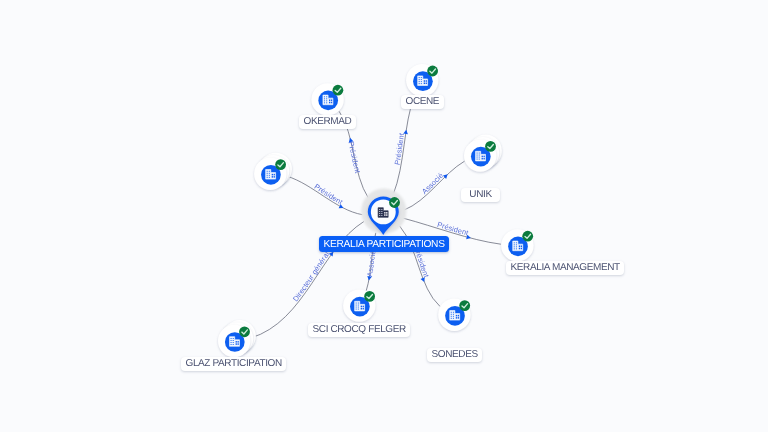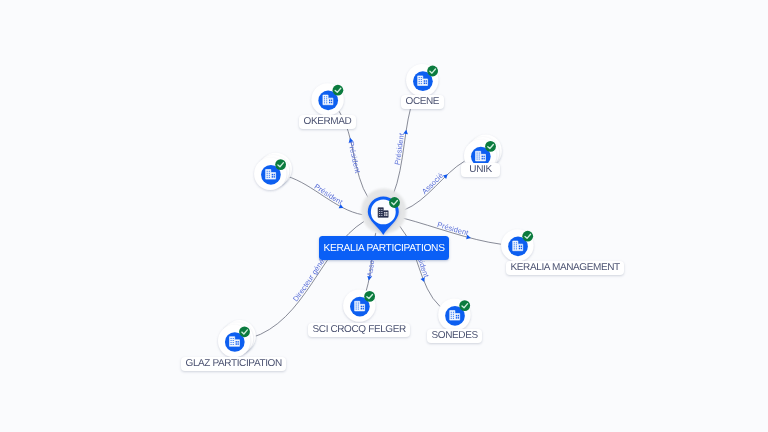--- a/index.html
+++ b/index.html
@@ -295,31 +295,31 @@
           <path d="M391.80,202.82 L393.85,204.66 L397.36,200.56" fill="none" stroke="#cfeedc" stroke-width="1.35" stroke-linecap="round" stroke-linejoin="round"></path>
         </g>
       </g>
     </svg>
 <div class="nlabel" style="top: 115.2px; height: 13.6px; left: 298.9px; justify-content: flex-end;">
       <span>OKERMAD</span>
     </div>
     <div class="nlabel" style="top: 94.7px; height: 13.6px; left: 400.8px;">
       <span>OCENE</span>
     </div>
-    <div class="nlabel" style="top: 163px; height: 13.6px; left: 460.7px;">
+    <div class="nlabel" style="top: 188px; height: 13.6px; left: 460.7px;">
       <span>UNIK</span>
     </div>
     <div class="nlabel" style="top: 260.5px; height: 13.6px; left: 457.7px; margin-left: 48px;">
       <span>KERALIA MANAGEMENT</span>
     </div>
-    <div class="nlabel" style="top: 329px; height: 13.6px; left: 426.55px;">
+    <div class="nlabel" style="top: 348px; height: 13.6px; left: 426.55px;">
       <span>SONEDES</span>
     </div>
     <div class="nlabel" style="top: 323.4px; height: 13.6px; left: 307.64px;">
       <span>SCI CROCQ FELGER</span>
     </div>
     <div class="nlabel" style="top: 357.4px; height: 13.6px; left: 181.05px;">
       <span>GLAZ PARTICIPATION</span>
     </div>
-    <div class="nlabel center" style="top: 236.3px; height: 24px; left: 319.12px;">
+    <div class="nlabel center" style="top: 236.3px; height: 16px; left: 319.12px;">
       <span>KERALIA PARTICIPATIONS</span>
     </div>
   </div>
 
 </body></html>

